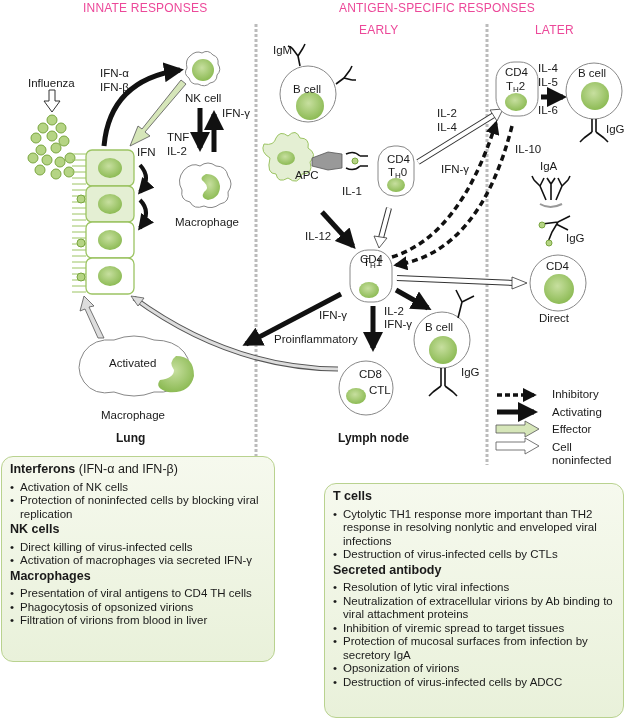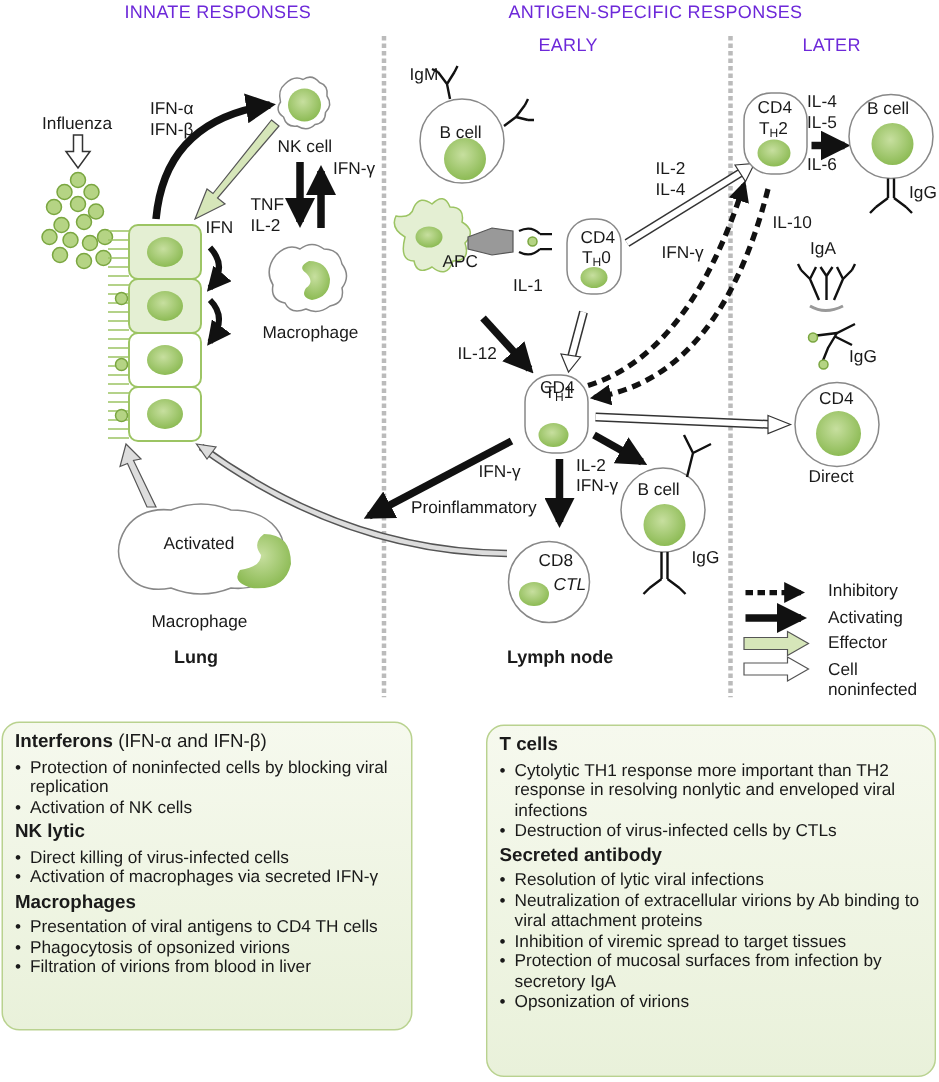--- a/index.html
+++ b/index.html
@@ -1,20 +1,20 @@
 <!DOCTYPE html>
 <html><head>
 <meta charset="utf-8">
 <style>
   html, body { margin:0; padding:0; background:#ffffff; }
   body { width:626px; height:721px; position:relative; overflow:hidden;
          font-family:"Liberation Sans", sans-serif; color:#1a1a1a; }
   #diagram { position:absolute; left:0; top:0; width:626px; height:465px; }
   .lbl { position:absolute; font-size:11.5px; line-height:13px; white-space:nowrap; color:#1a1a1a; }
-  .hdr { position:absolute; font-size:12px; letter-spacing:0.2px; white-space:nowrap; color:#6d28d9; }
+  .hdr { position:absolute; font-size:12px; letter-spacing:0.2px; white-space:nowrap; color:#ec4899; }
   .bold { font-weight:bold; font-size:12px; }
   .box { position:absolute; border:1.5px solid #b9d28f; border-radius:12px;
          background:linear-gradient(180deg,#f6f9ee 0%, #e9f1da 100%);
          box-sizing:border-box; padding:6px 8px; font-size:11.5px; line-height:13.5px; }
   .box h4 { margin:0 0 4px 0; font-size:12.5px; font-weight:bold; }
   .box ul { list-style:none; margin:0 0 12px 0; padding:0; }
   .box ul:last-child { margin-bottom:0; }
   .box li { position:relative; padding-left:10px; }
   .box li::before { content:"•"; position:absolute; left:0; top:0; }
   .box .sec { margin-bottom:2px; }
@@ -219,50 +219,50 @@
 <div class="lbl" style="left:305px;top:230px;">IL-12</div>
 <div class="lbl" style="left:360px;top:253px;"><span>CD4</span></div>
 <div class="lbl" style="left:363px;top:256px;"><span>T</span><sub>H</sub><span>1</span></div>
 <div class="lbl" style="left:319px;top:309px;">IFN-γ</div>
 <div class="lbl" style="left:274px;top:333px;">Proinflammatory</div>
 <div class="lbl" style="left:384px;top:305px;">IL-2</div>
 <div class="lbl" style="left:384px;top:318px;">IFN-γ</div>
 <div class="lbl" style="left:425px;top:321px;">B cell</div>
 <div class="lbl" style="left:461px;top:366px;">IgG</div>
 <div class="lbl" style="left:359px;top:368px;">CD8</div>
-<div class="lbl" style="left:369px;top:384px;font-style:italic;">CTL</div>
+<div class="lbl" style="left:369px;top:384px;">CTL</div>
 <div class="lbl bold" style="left:338px;top:432px;">Lymph node</div>
 
 <div class="lbl" style="left:505px;top:66px;"><span>CD4</span></div>
 <div class="lbl" style="left:506px;top:80px;"><span>T</span><sub>H</sub><span>2</span></div>
 <div class="lbl" style="left:538px;top:62px;">IL-4</div>
 <div class="lbl" style="left:538px;top:76px;">IL-5</div>
 <div class="lbl" style="left:538px;top:104px;">IL-6</div>
 <div class="lbl" style="left:578px;top:67px;">B cell</div>
 <div class="lbl" style="left:606px;top:123px;">IgG</div>
 <div class="lbl" style="left:540px;top:160px;">IgA</div>
 <div class="lbl" style="left:566px;top:232px;">IgG</div>
 <div class="lbl" style="left:546px;top:260px;">CD4</div>
 <div class="lbl" style="left:539px;top:312px;">Direct</div>
 
 <div class="lbl" style="left:552px;top:388px;">Inhibitory</div>
 <div class="lbl" style="left:552px;top:406px;">Activating</div>
 <div class="lbl" style="left:552px;top:423px;">Effector</div>
 <div class="lbl" style="left:552px;top:441px;white-space:normal;width:74px;line-height:13px;">Cell noninfected</div>
 
-<div class="box" style="left:1px;top:481px;width:274px;height:206px;">
+<div class="box" style="left:1px;top:456px;width:274px;height:206px;">
   <div class="sec">
     <h4><span>Interferons</span><span style="font-weight:normal"> (IFN-α and IFN-β)</span></h4>
     <ul>
+      <li>Activation of NK cells</li>
       <li>Protection of noninfected cells by blocking viral replication</li>
-      <li>Activation of NK cells</li>
-    </ul>
-  </div>
-  <div class="sec">
-    <h4>NK lytic</h4>
+    </ul>
+  </div>
+  <div class="sec">
+    <h4>NK cells</h4>
     <ul>
       <li>Direct killing of virus-infected cells</li>
       <li>Activation of macrophages via secreted IFN-γ</li>
     </ul>
   </div>
   <div class="sec">
     <h4>Macrophages</h4>
     <ul>
       <li>Presentation of viral antigens to CD4 TH cells</li>
       <li>Phagocytosis of opsonized virions</li>
@@ -280,15 +280,16 @@
     </ul>
   </div>
   <div class="sec">
     <h4>Secreted antibody</h4>
     <ul>
       <li>Resolution of lytic viral infections</li>
       <li>Neutralization of extracellular virions by Ab binding to viral attachment proteins</li>
       <li>Inhibition of viremic spread to target tissues</li>
       <li>Protection of mucosal surfaces from infection by secretory IgA</li>
       <li>Opsonization of virions</li>
+      <li>Destruction of virus-infected cells by ADCC</li>
     </ul>
   </div>
 </div>
 
 </body></html>

